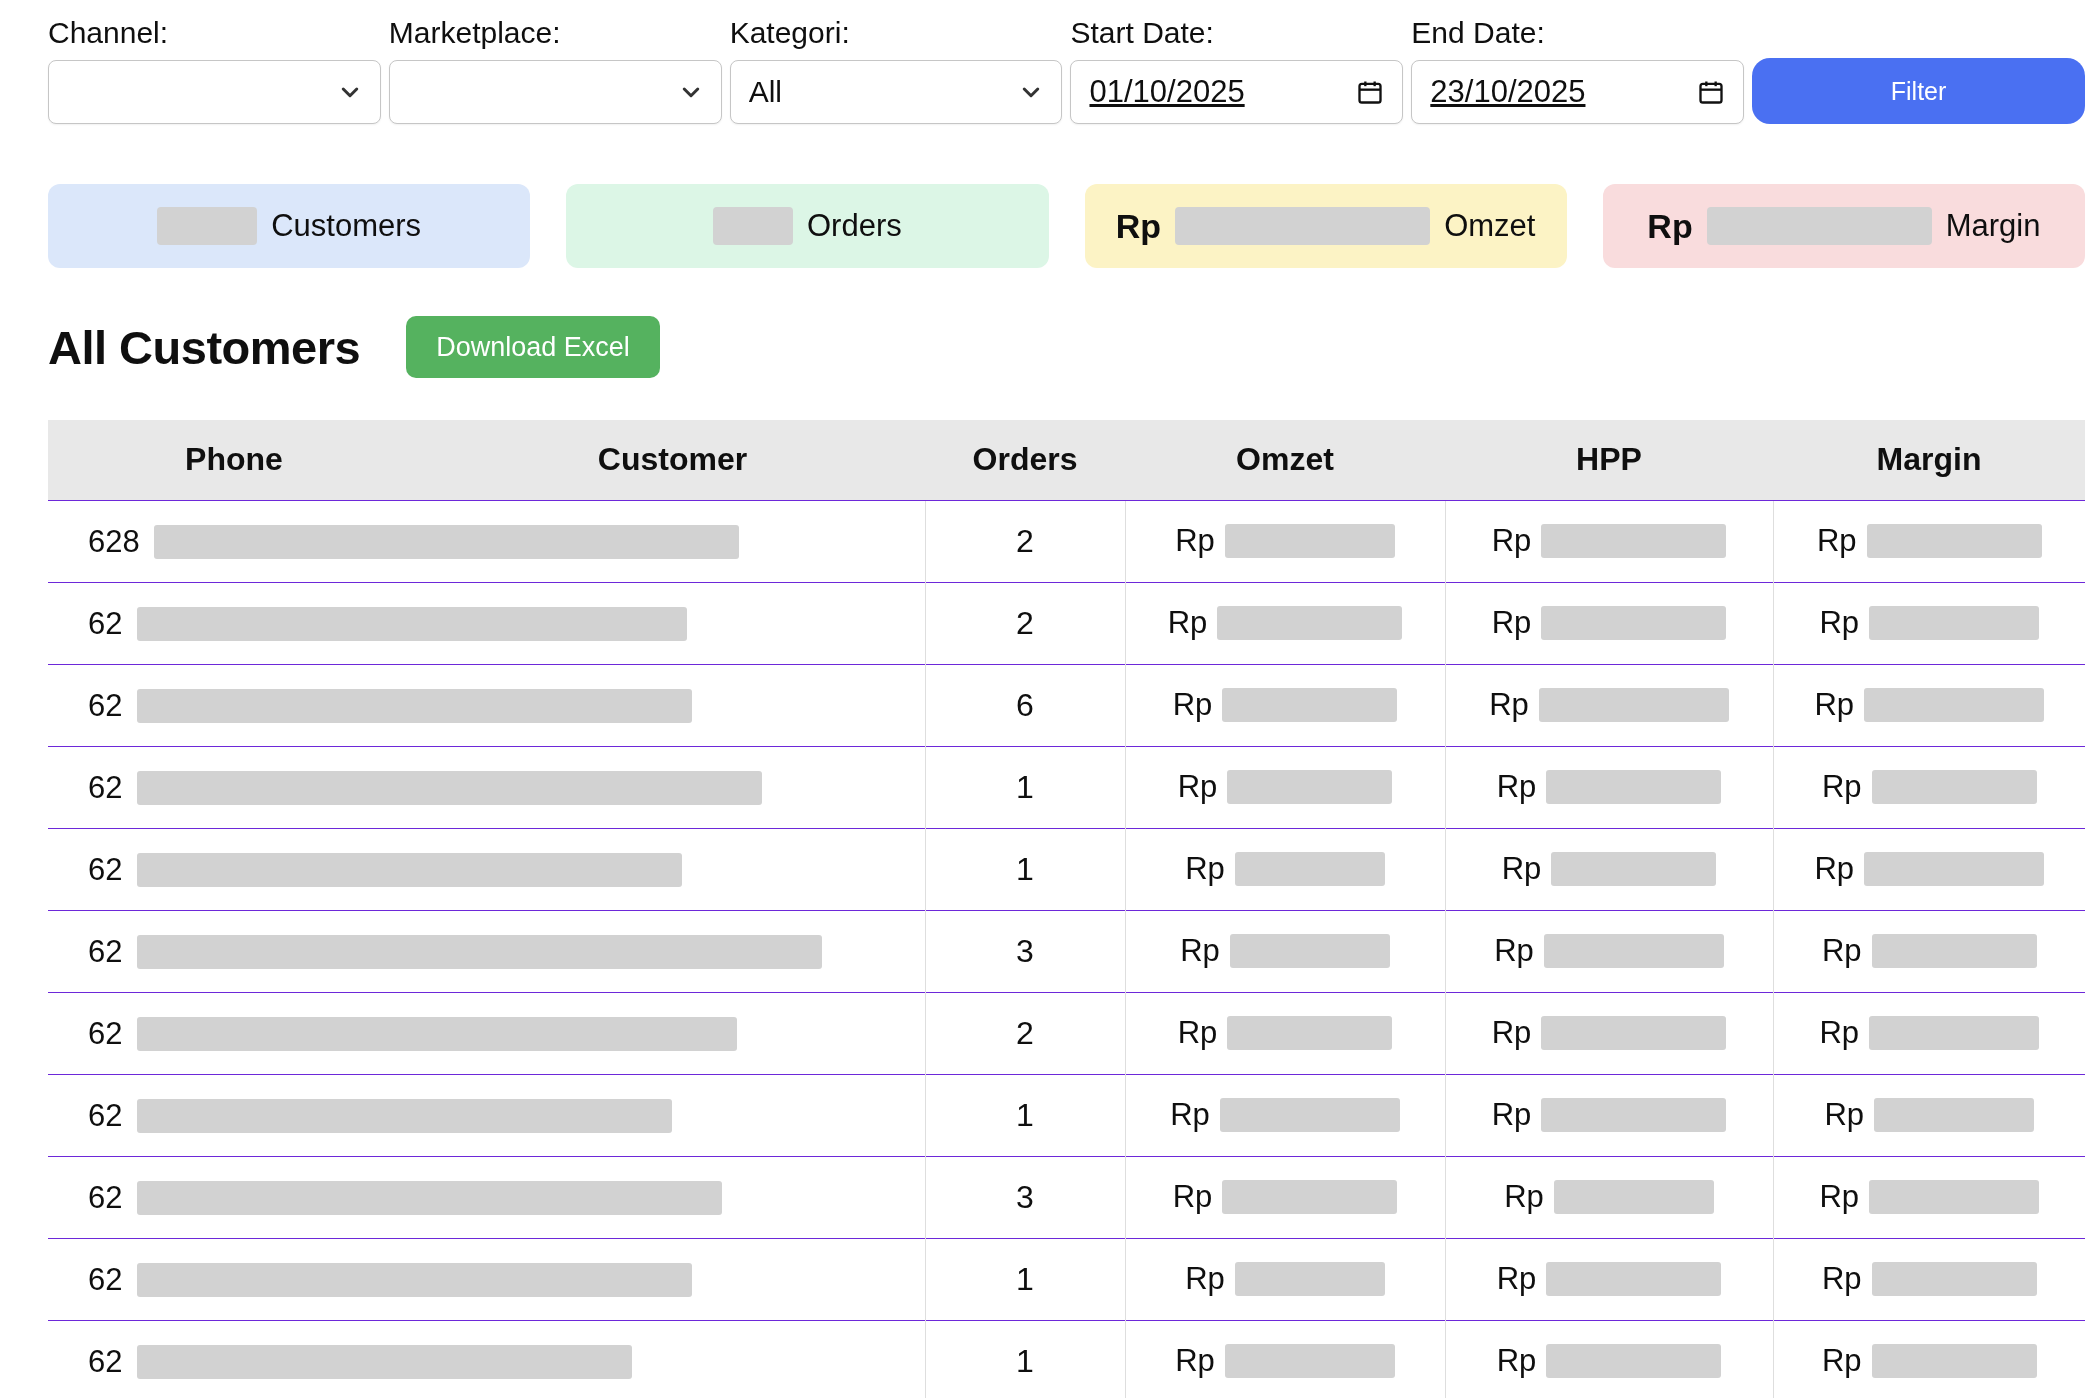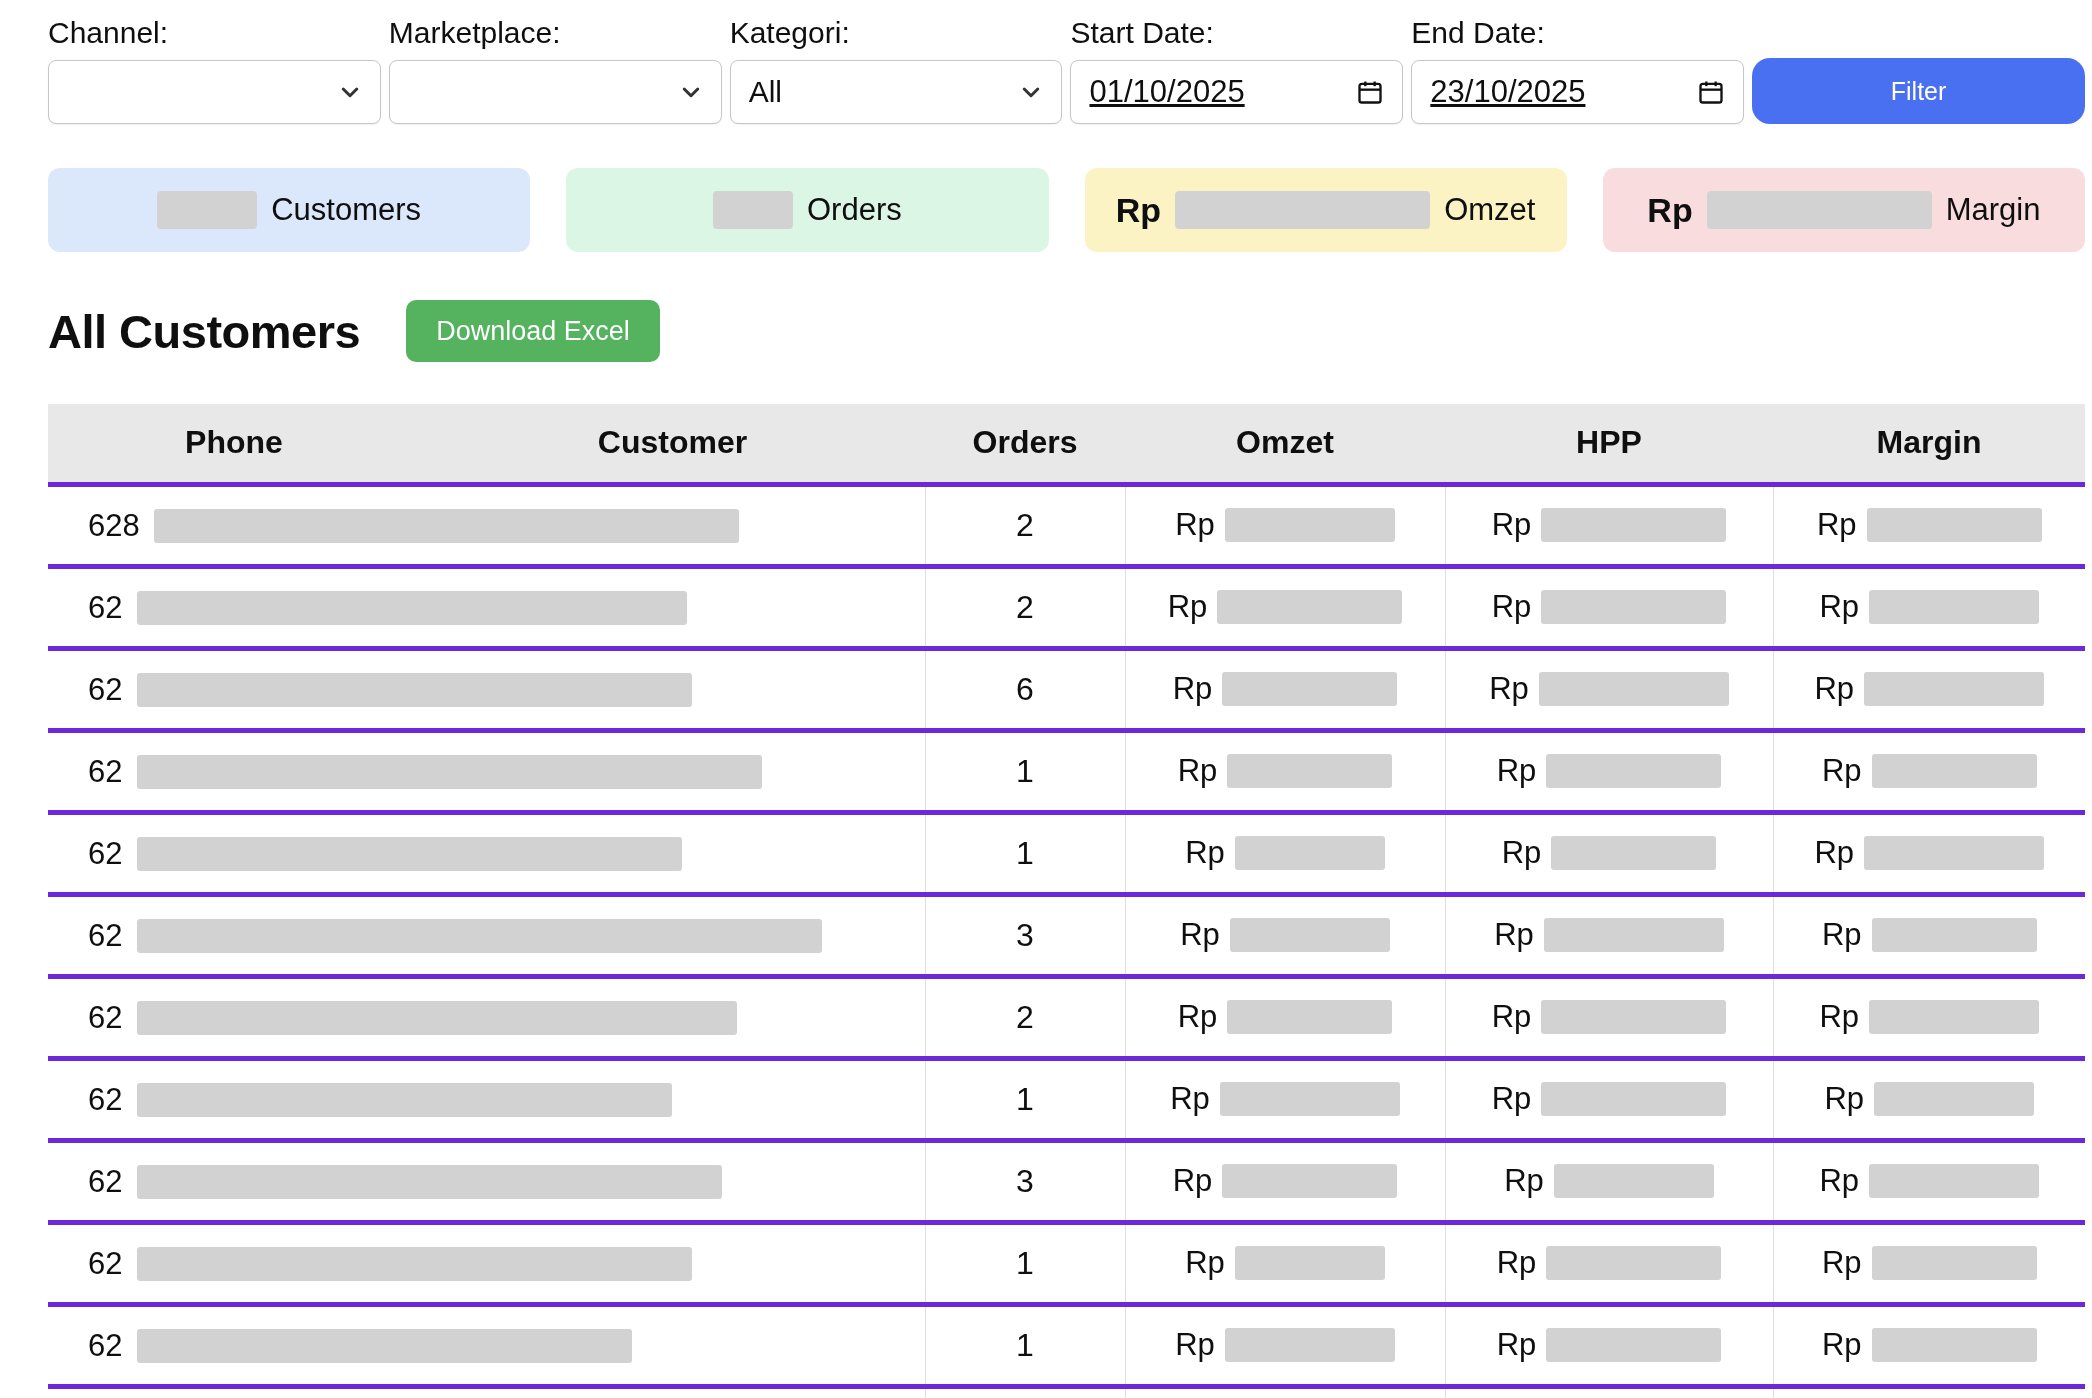--- a/index.html
+++ b/index.html
@@ -25,21 +25,21 @@
   .selectbox .val, .datebox .val { flex: 1; white-space: nowrap; overflow: hidden; }
   .datebox .val { font-size: 31px; text-decoration: underline; }
   .icon { display: inline-flex; align-items: center; }
   .filter-btn {
     width: 100%; height: 66px; border: none; border-radius: 18px;
     background: var(--filter-button, #4a70f2); color: #fff;
     font-size: 25px; font-family: inherit; cursor: pointer;
   }
 
   
-  .stats-row { display: flex; gap: 36px; margin-top: 44px; }
+  .stats-row { display: flex; gap: 36px; margin-top: 60px; }
   .stat-card {
     flex: 1; height: 84px; border-radius: 12px;
     display: flex; align-items: center; justify-content: center; gap: 14px;
     font-size: 31px;
   }
   .stat-card.customers { background: var(--customers-card, #dbe7fa); }
   .stat-card.orders    { background: var(--orders-card, #dcf6e6); }
   .stat-card.omzet     { background: var(--omzet-card, #fcf3c5); }
   .stat-card.margin    { background: var(--margin-card, #f9dcdd); }
   .stat-prefix { font-weight: 700; font-size: 34px; }
@@ -54,21 +54,21 @@
   .dl-btn {
     height: 62px; padding: 0 30px; border: none; border-radius: 10px;
     background: var(--download-button, #55b25f); color: #fff;
     font-size: 27px; font-family: inherit; cursor: pointer;
   }
 
   
   table.customers { margin-top: 42px; width: 2037px; border-collapse: collapse; table-layout: fixed; }
   thead tr { background: #e8e8e8; border-radius: 8px; }
   th { height: 80px; font-size: 32px; font-weight: 700; text-align: center; }
-  tbody td { height: 82px; border-top: 5px solid #6d28d9; font-size: 31px; vertical-align: middle; }
+  tbody td { height: 82px; border-top: 1px solid #6d28d9; font-size: 31px; vertical-align: middle; }
   tbody tr:last-child td { border-bottom: 1px solid #d9d9d9; }
   td.name-cell { text-align: left; padding-left: 40px; white-space: nowrap; }
   td.name-cell .prefix { vertical-align: middle; }
   td.vline { border-left: 1px solid #dedede; }
   td.center { text-align: center; font-weight: 500; font-size: 32px; }
   td.money-cell { text-align: center; }
   .money { display: inline-flex; align-items: center; gap: 10px; }
   .cell-bar {
     display: inline-block; height: 34px; border-radius: 3px;
     background: var(--redaction, #d2d2d2); vertical-align: middle; margin-left: 6px;

